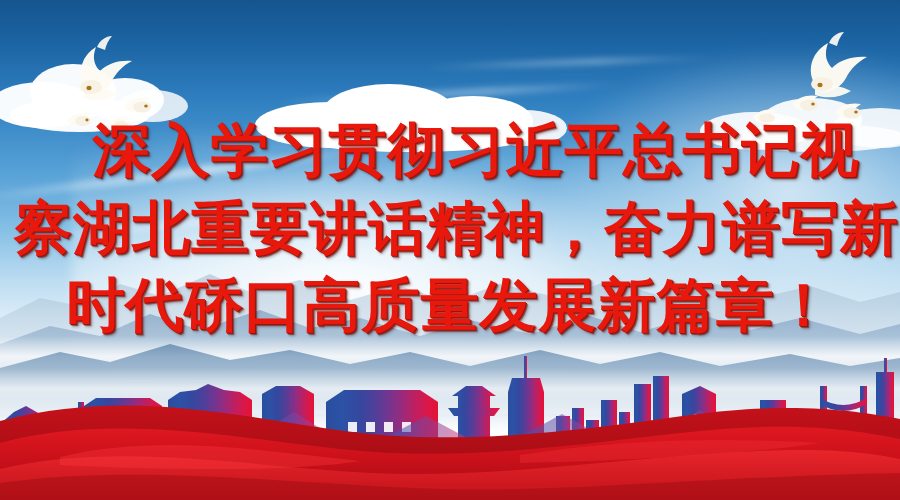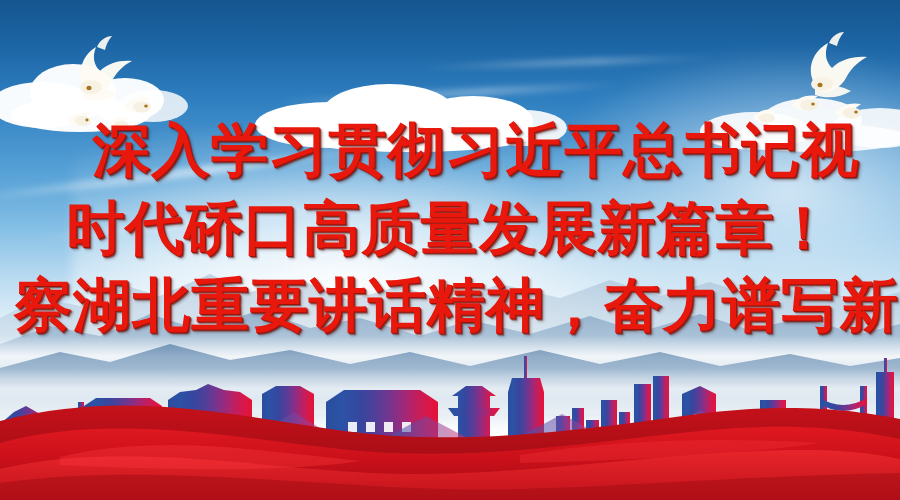--- a/index.html
+++ b/index.html
@@ -419,17 +419,17 @@
 
       <path d="M60 72 C160 48 260 66 360 76 C300 86 180 86 60 80 Z" fill="#ff3a3f" opacity="0.35"></path>
       <path d="M520 70 C620 54 720 52 820 58 C740 70 620 76 520 78 Z" fill="#ff3a3f" opacity="0.28"></path>
 
       <path d="M0 98 C140 78 300 100 440 104 C560 108 700 92 900 88 L900 115 L0 115 Z" fill="#9c0b12" opacity="0.45"></path>
     </svg>
   </div>
 
   <div class="headline">
     <div class="hl-line indent">深入学习贯彻习近平总书记视</div>
+    <div class="hl-line">察湖北重要讲话精神，奋力谱写新</div>
     <div class="hl-line">时代硚口高质量发展新篇章！</div>
-    <div class="hl-line">察湖北重要讲话精神，奋力谱写新</div>
   </div>
 
 </div>
 
 </body></html>

